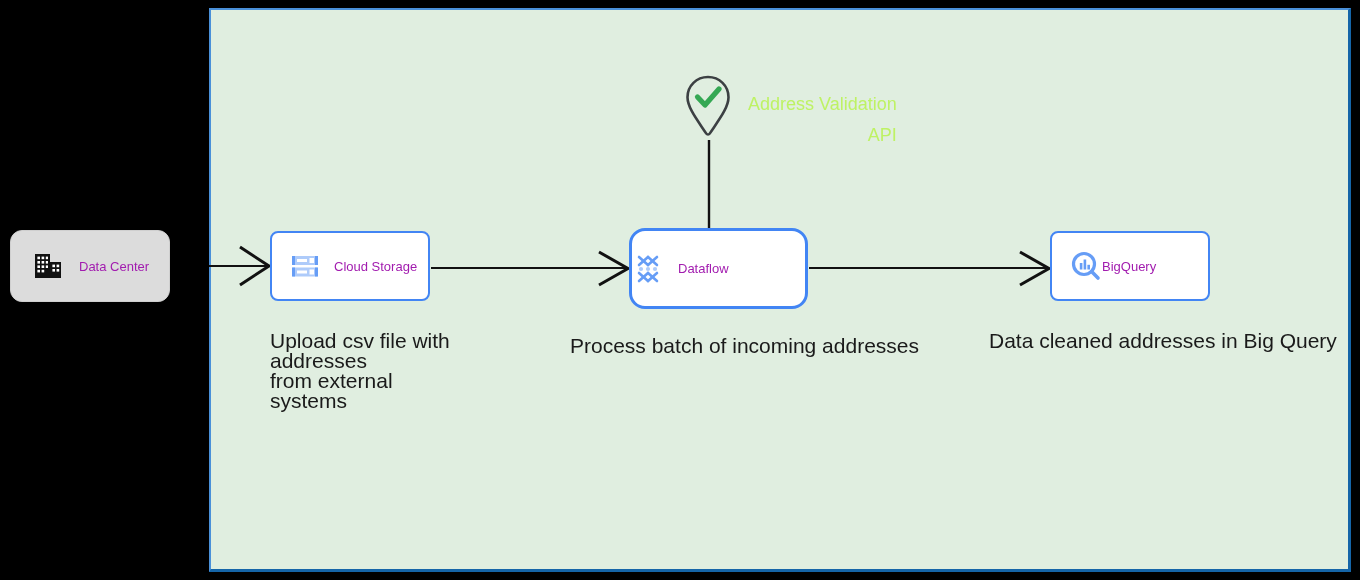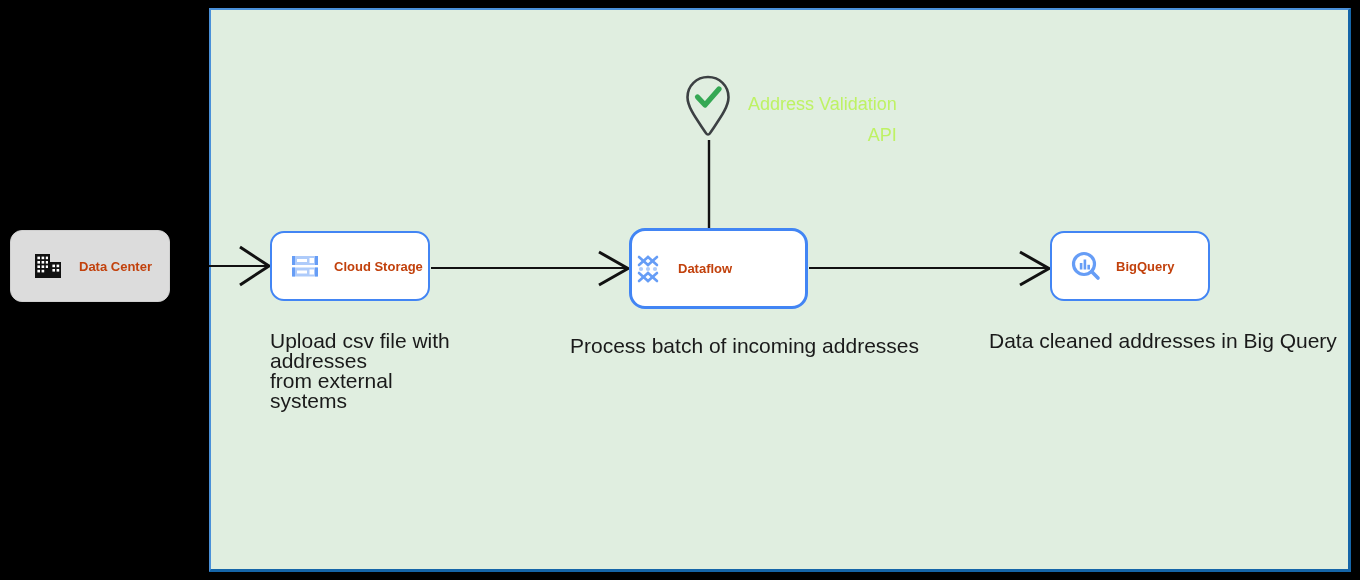--- a/index.html
+++ b/index.html
@@ -30,31 +30,30 @@
     border-right: 3px solid #1565a8;
     border-bottom: 3px solid #1565a8;
   }
 
   
   .node {
     position: absolute;
     box-sizing: border-box;
     display: flex;
     align-items: center;
-    border-radius: 14px;
+    border-radius: 8px;
   }
   .node .node-icon {
     flex: 0 0 auto;
     display: block;
   }
   .node .node-label {
     font-size: 13px;
-    color: #c2410c;
+    color: #a21caf;
     white-space: nowrap;
-    font-weight: bold;
   }
 
   
   #node-datacenter {
     left: 10px;
     top: 230px;
     width: 160px;
     height: 72px;
     background: #dcdcdc;
     border: 1px solid #cfcfcf;
@@ -88,21 +87,21 @@
   }
   #node-dataflow .node-label { margin-left: 14px; }
 
   #node-bigquery {
     left: 1050px;
     top: 231px;
     width: 160px;
     height: 70px;
     padding-left: 18px;
   }
-  #node-bigquery .node-label { margin-left: 14px; }
+  #node-bigquery .node-label { }
 
   
   #pin-group {
     position: absolute;
     left: 684px;
     top: 75px;
     width: 48px;
     height: 60px;
   }
   #api-label {

